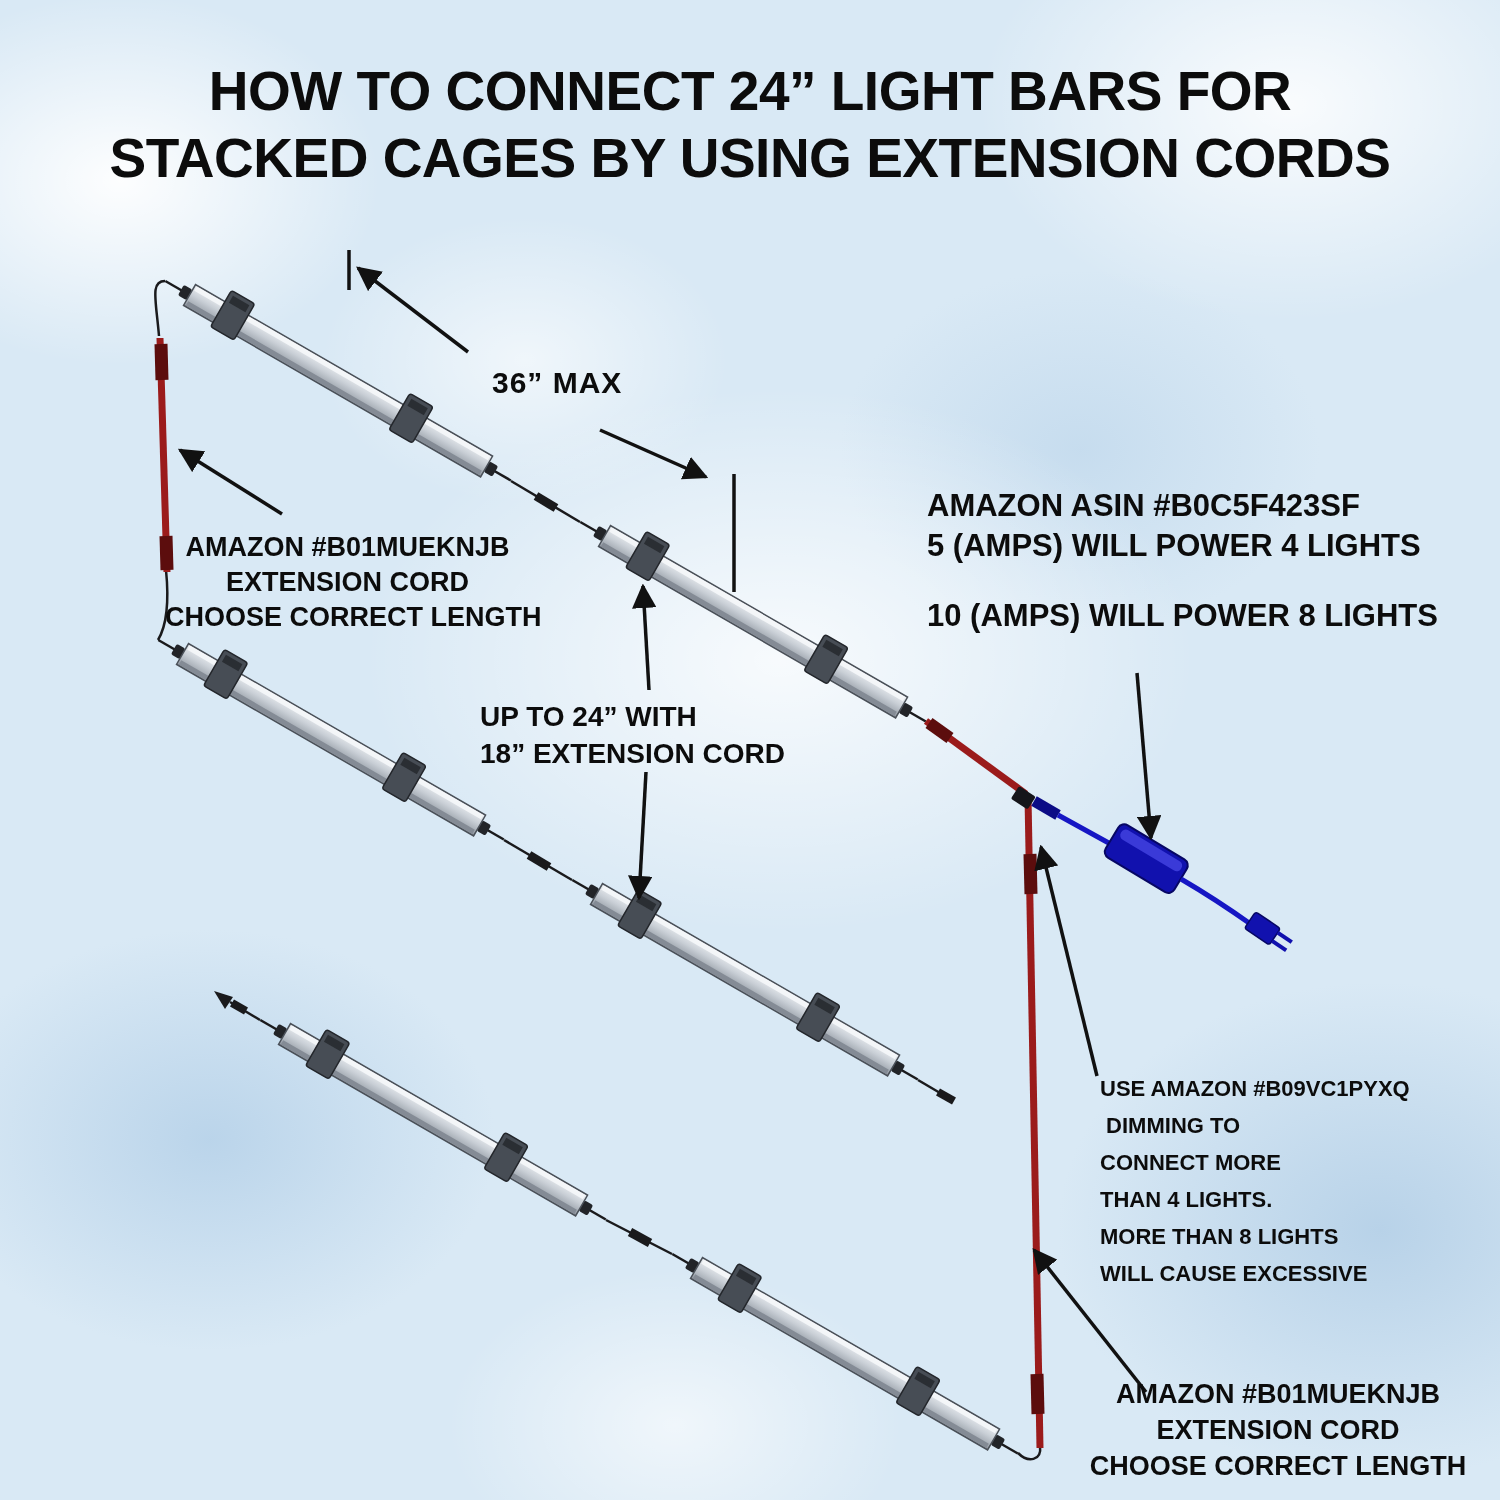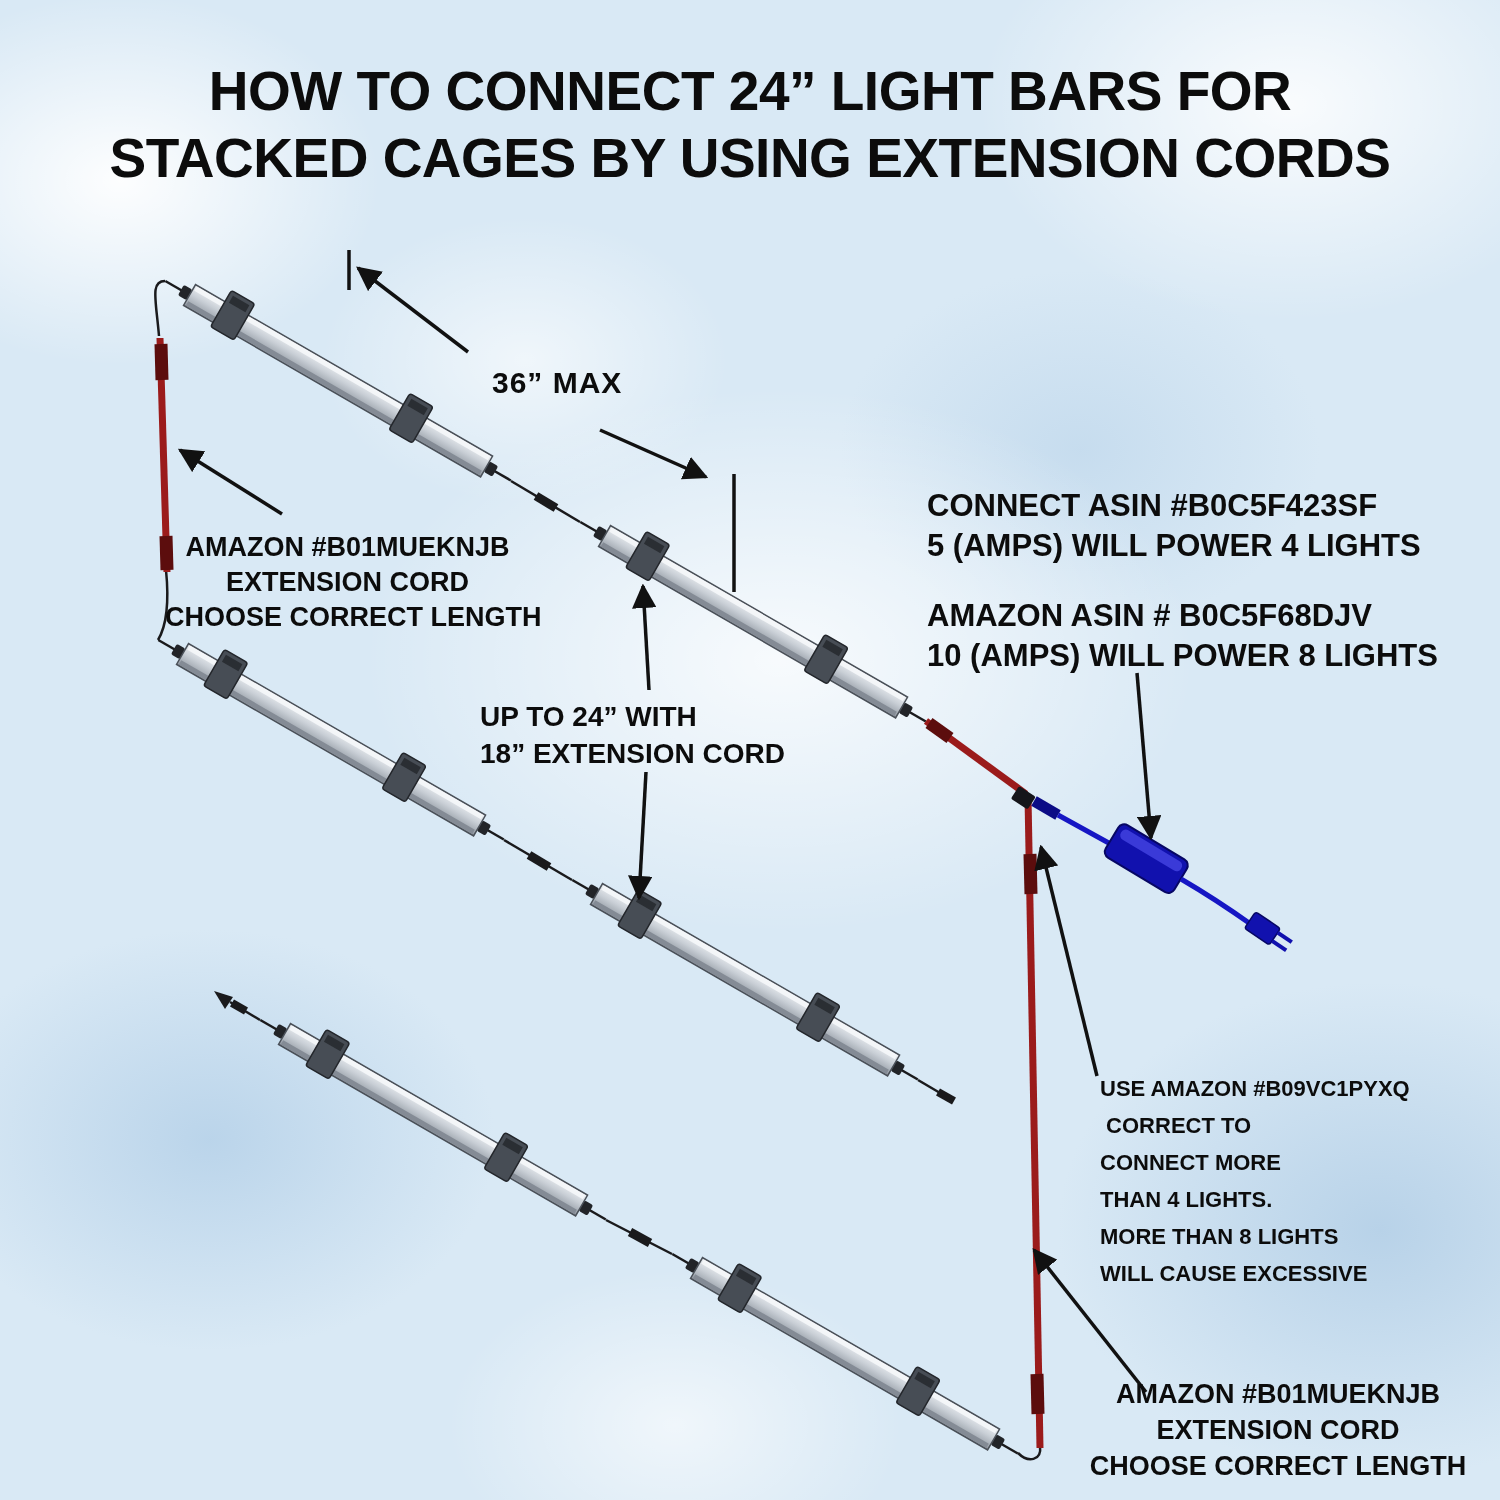--- a/index.html
+++ b/index.html
@@ -153,32 +153,31 @@
     <div class="ln">EXTENSION CORD</div>
     <div class="ln">CHOOSE CORRECT LENGTH</div>
   </div>
 
   <div class="label lbl-mid">
     <div class="ln">UP TO 24” WITH</div>
     <div class="ln">18” EXTENSION CORD</div>
   </div>
 
   <div class="label lbl-psu1">
-    <div class="ln">CONNECT ASIN #B0C5F423SF</div>
+    <div class="ln">AMAZON ASIN #B0C5F423SF</div>
     <div class="ln">5 (AMPS) WILL POWER 4 LIGHTS</div>
   </div>
 
   <div class="label lbl-psu2">
-    <div class="ln">AMAZON ASIN # B0C5F68DJV</div>
     <div class="ln">10 (AMPS) WILL POWER 8 LIGHTS</div>
   </div>
 
   <div class="label lbl-splitter">
     <div class="ln">USE AMAZON #B09VC1PYXQ</div>
-    <div class="ln"> CORRECT TO</div>
+    <div class="ln"> DIMMING TO</div>
     <div class="ln">CONNECT MORE</div>
     <div class="ln">THAN 4 LIGHTS.</div>
     <div class="ln">MORE THAN 8 LIGHTS</div>
     <div class="ln">WILL CAUSE EXCESSIVE</div>
   </div>
 
   <div class="label lbl-bottom">
     <div class="ln">AMAZON #B01MUEKNJB</div>
     <div class="ln">EXTENSION CORD</div>
     <div class="ln">CHOOSE CORRECT LENGTH</div>

